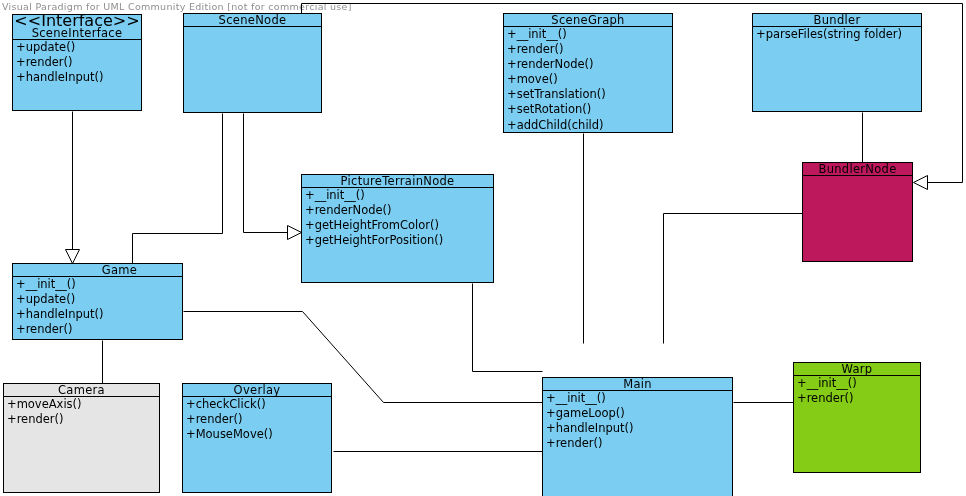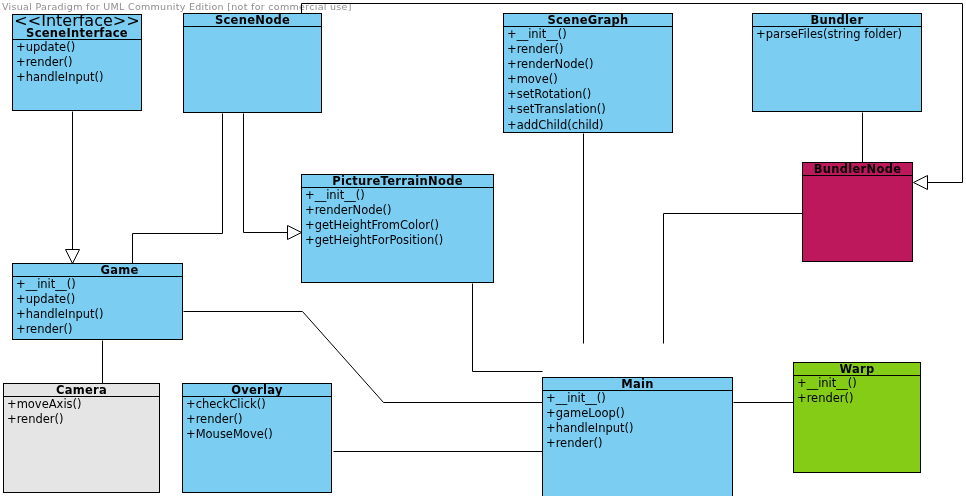--- a/index.html
+++ b/index.html
@@ -41,21 +41,21 @@
   }
   .uml-class-header {
     border-bottom: 1px solid #000000;
     display: flex;
     flex-direction: column;
     justify-content: center;
     box-sizing: border-box;
   }
   .uml-class-name {
     text-align: center;
-    font-weight: bold;
+    font-weight: normal;
     font-size: 11.5px;
     line-height: 13px;
     letter-spacing: 0.3px;
     color: #000000;
     white-space: nowrap;
   }
   .uml-stereotype {
     text-align: center;
     font-weight: normal;
     font-size: 16px;
@@ -115,22 +115,22 @@
       </div>
       <div class="uml-class" style="left: 503px; top: 13px; width: 170px; height: 120px; background: rgb(123, 205, 242);">
         <div class="uml-class-header" style="height: 13px;">
           <div class="uml-class-name">SceneGraph</div>
         </div>
         <div class="uml-members">
           <div class="uml-member">+__init__()</div>
           <div class="uml-member">+render()</div>
           <div class="uml-member">+renderNode()</div>
           <div class="uml-member">+move()</div>
+          <div class="uml-member">+setTranslation()</div>
           <div class="uml-member">+setRotation()</div>
-          <div class="uml-member">+setTranslation()</div>
           <div class="uml-member">+addChild(child)</div>
         </div>
       </div>
       <div class="uml-class" style="left: 752px; top: 13px; width: 170px; height: 99px; background: rgb(123, 205, 242);">
         <div class="uml-class-header" style="height: 13px;">
           <div class="uml-class-name">Bundler</div>
         </div>
         <div class="uml-members">
           <div class="uml-member">+parseFiles(string folder)</div>
         </div>

